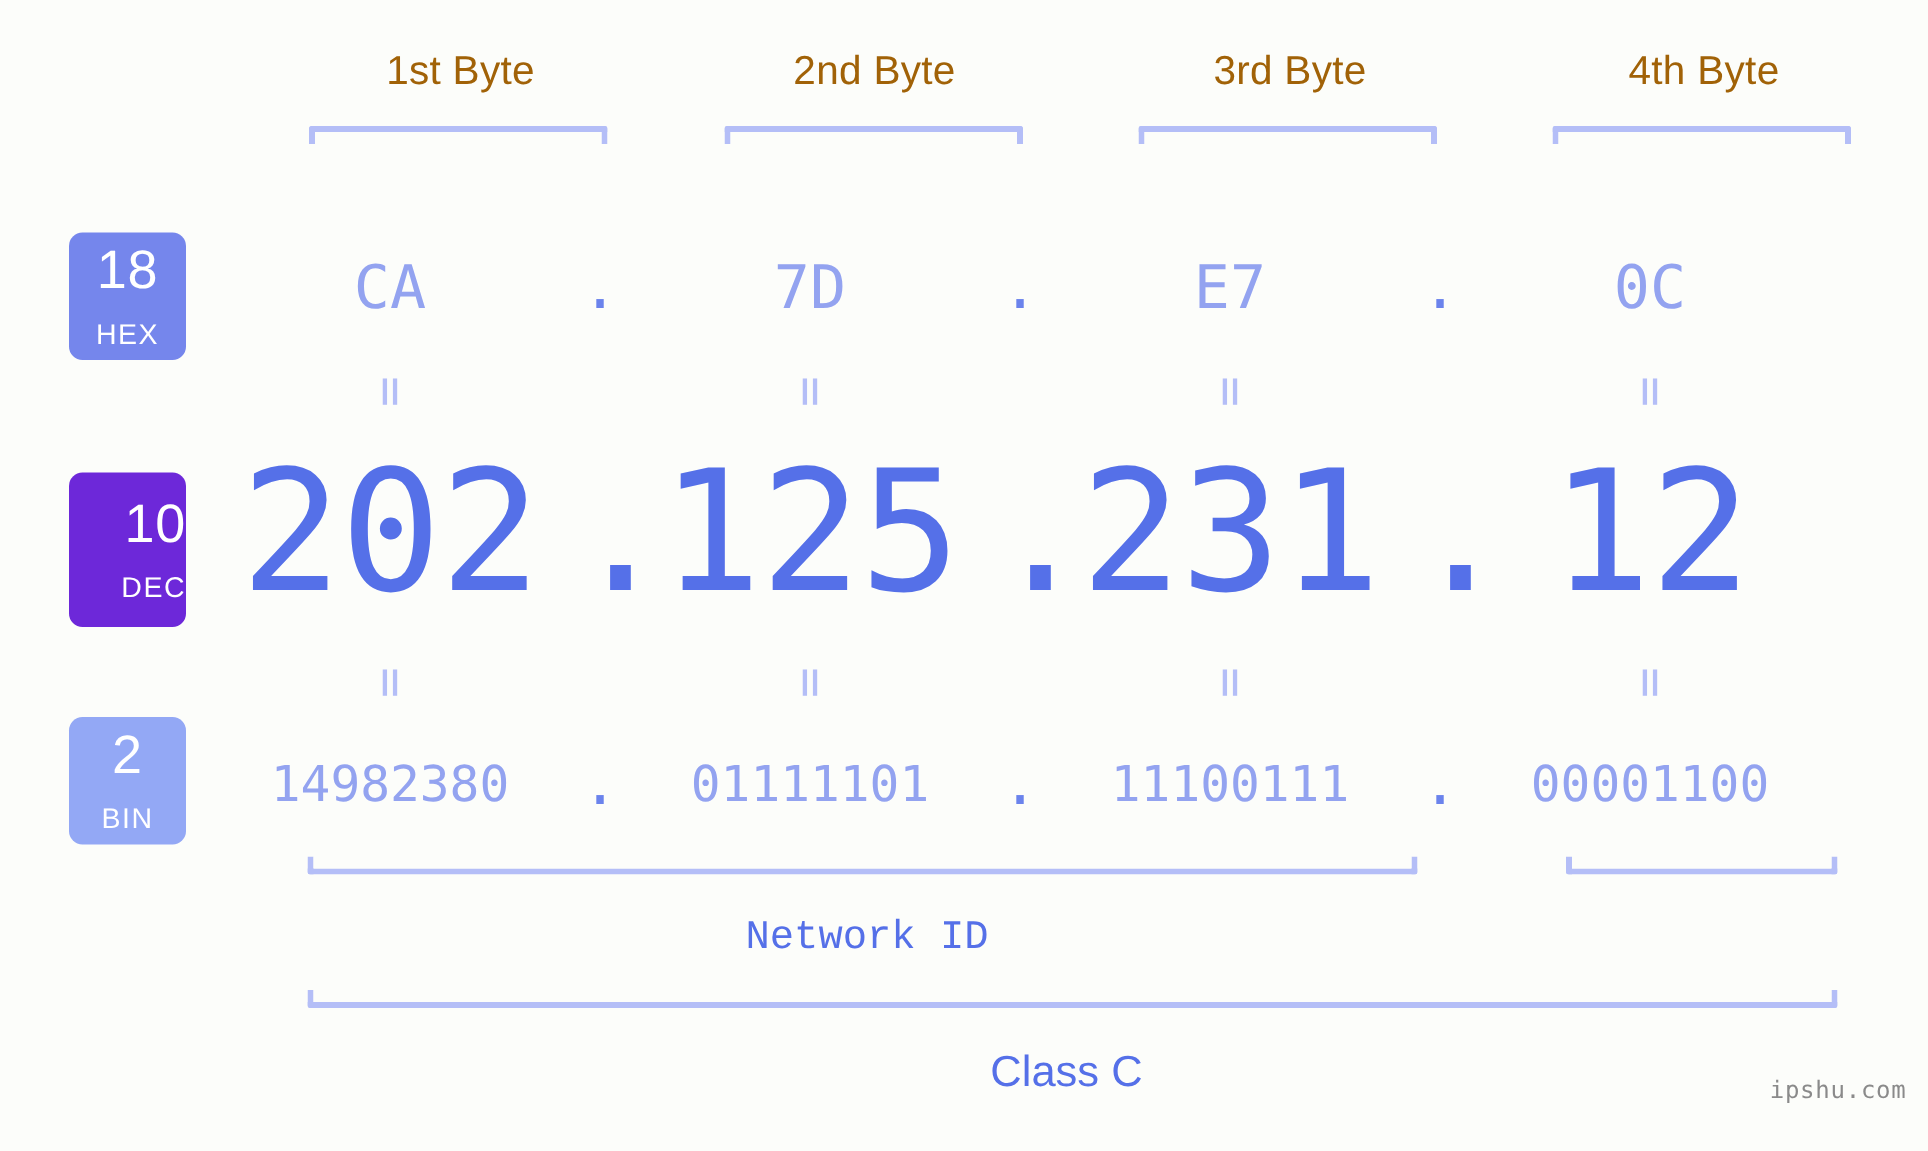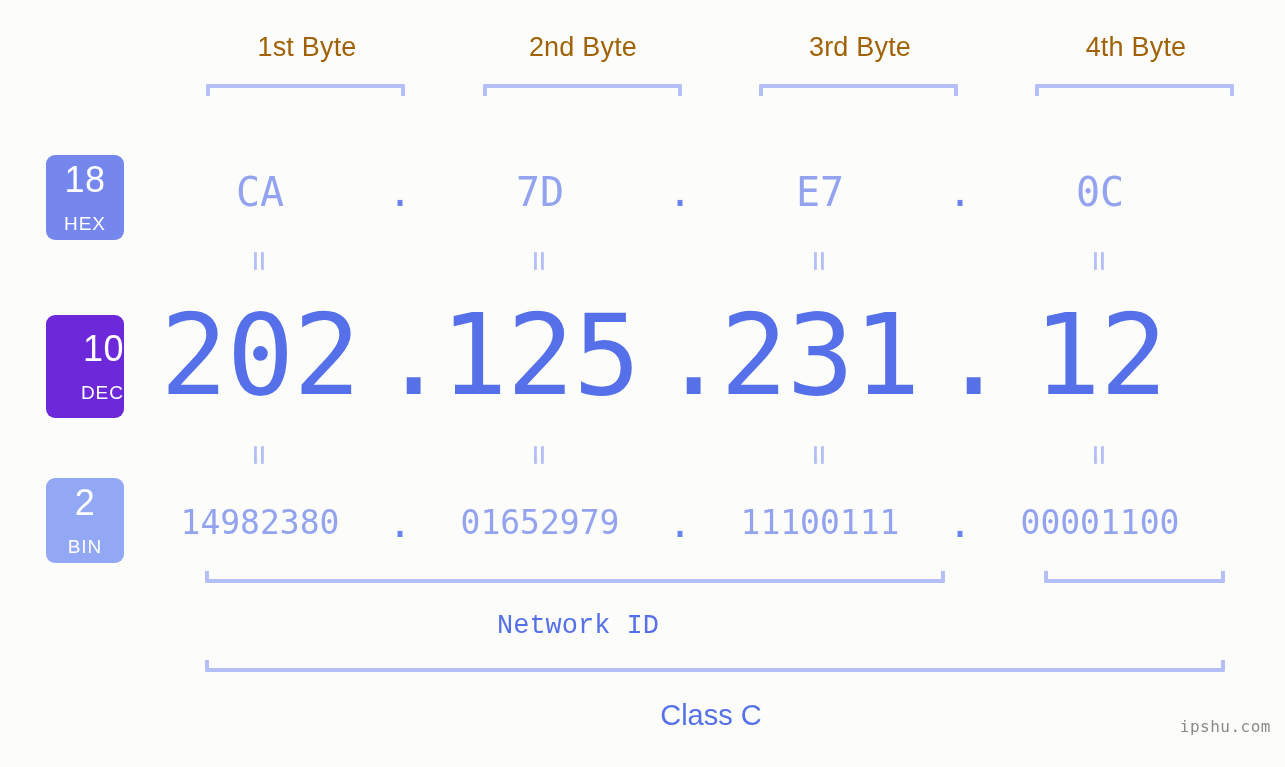--- a/index.html
+++ b/index.html
@@ -239,21 +239,21 @@
     <div class="eq-cell">=</div>
     <div class="eq-gap"></div>
     <div class="eq-cell">=</div>
     <div class="eq-gap"></div>
     <div class="eq-cell">=</div>
   </div>
 
   <div class="row row-bin">
     <div class="cell">14982380</div>
     <div class="dot">.</div>
-    <div class="cell">01652979</div>
+    <div class="cell">01111101</div>
     <div class="dot">.</div>
     <div class="cell">11100111</div>
     <div class="dot">.</div>
     <div class="cell">00001100</div>
   </div>
 
   <div class="bracket-up" style="left:205px; top:571px; width:740px;"></div>
   <div class="bracket-up" style="left:1044px; top:571px; width:181px;"></div>
 
   <div class="section-label" style="left:458px; top:611px; width:240px;font-family:Liberation Mono, monospace;">Network ID</div>

